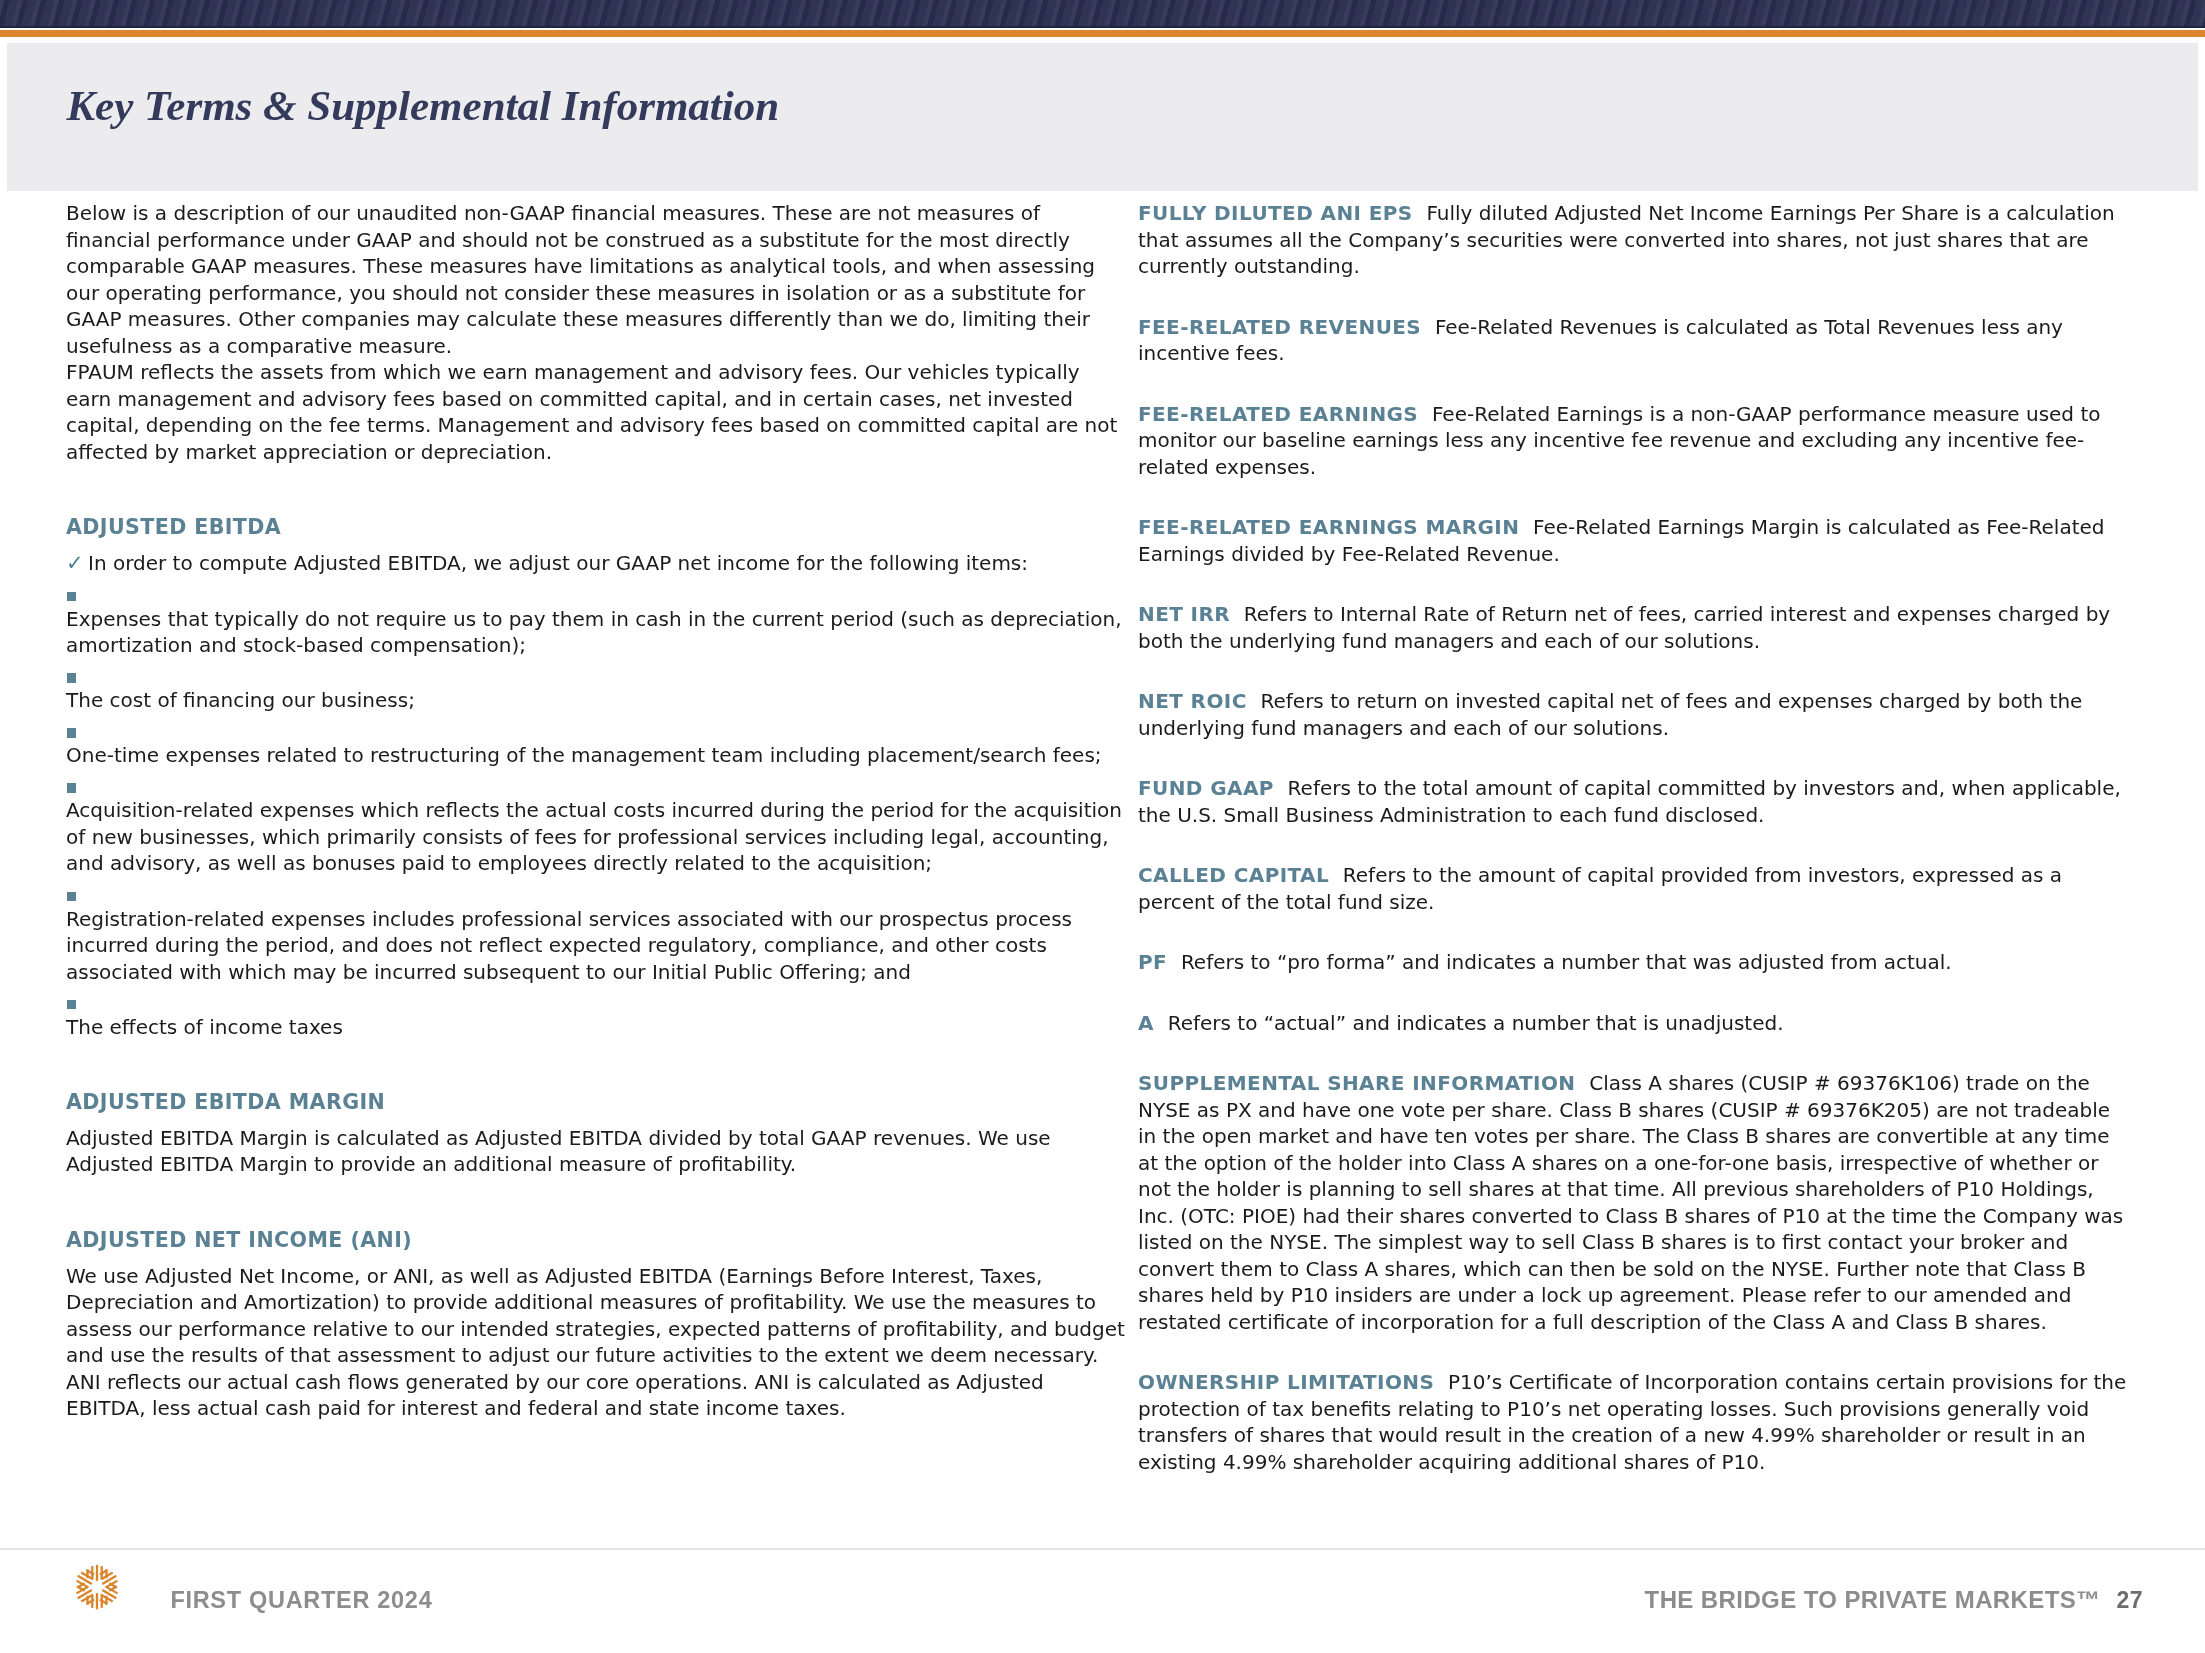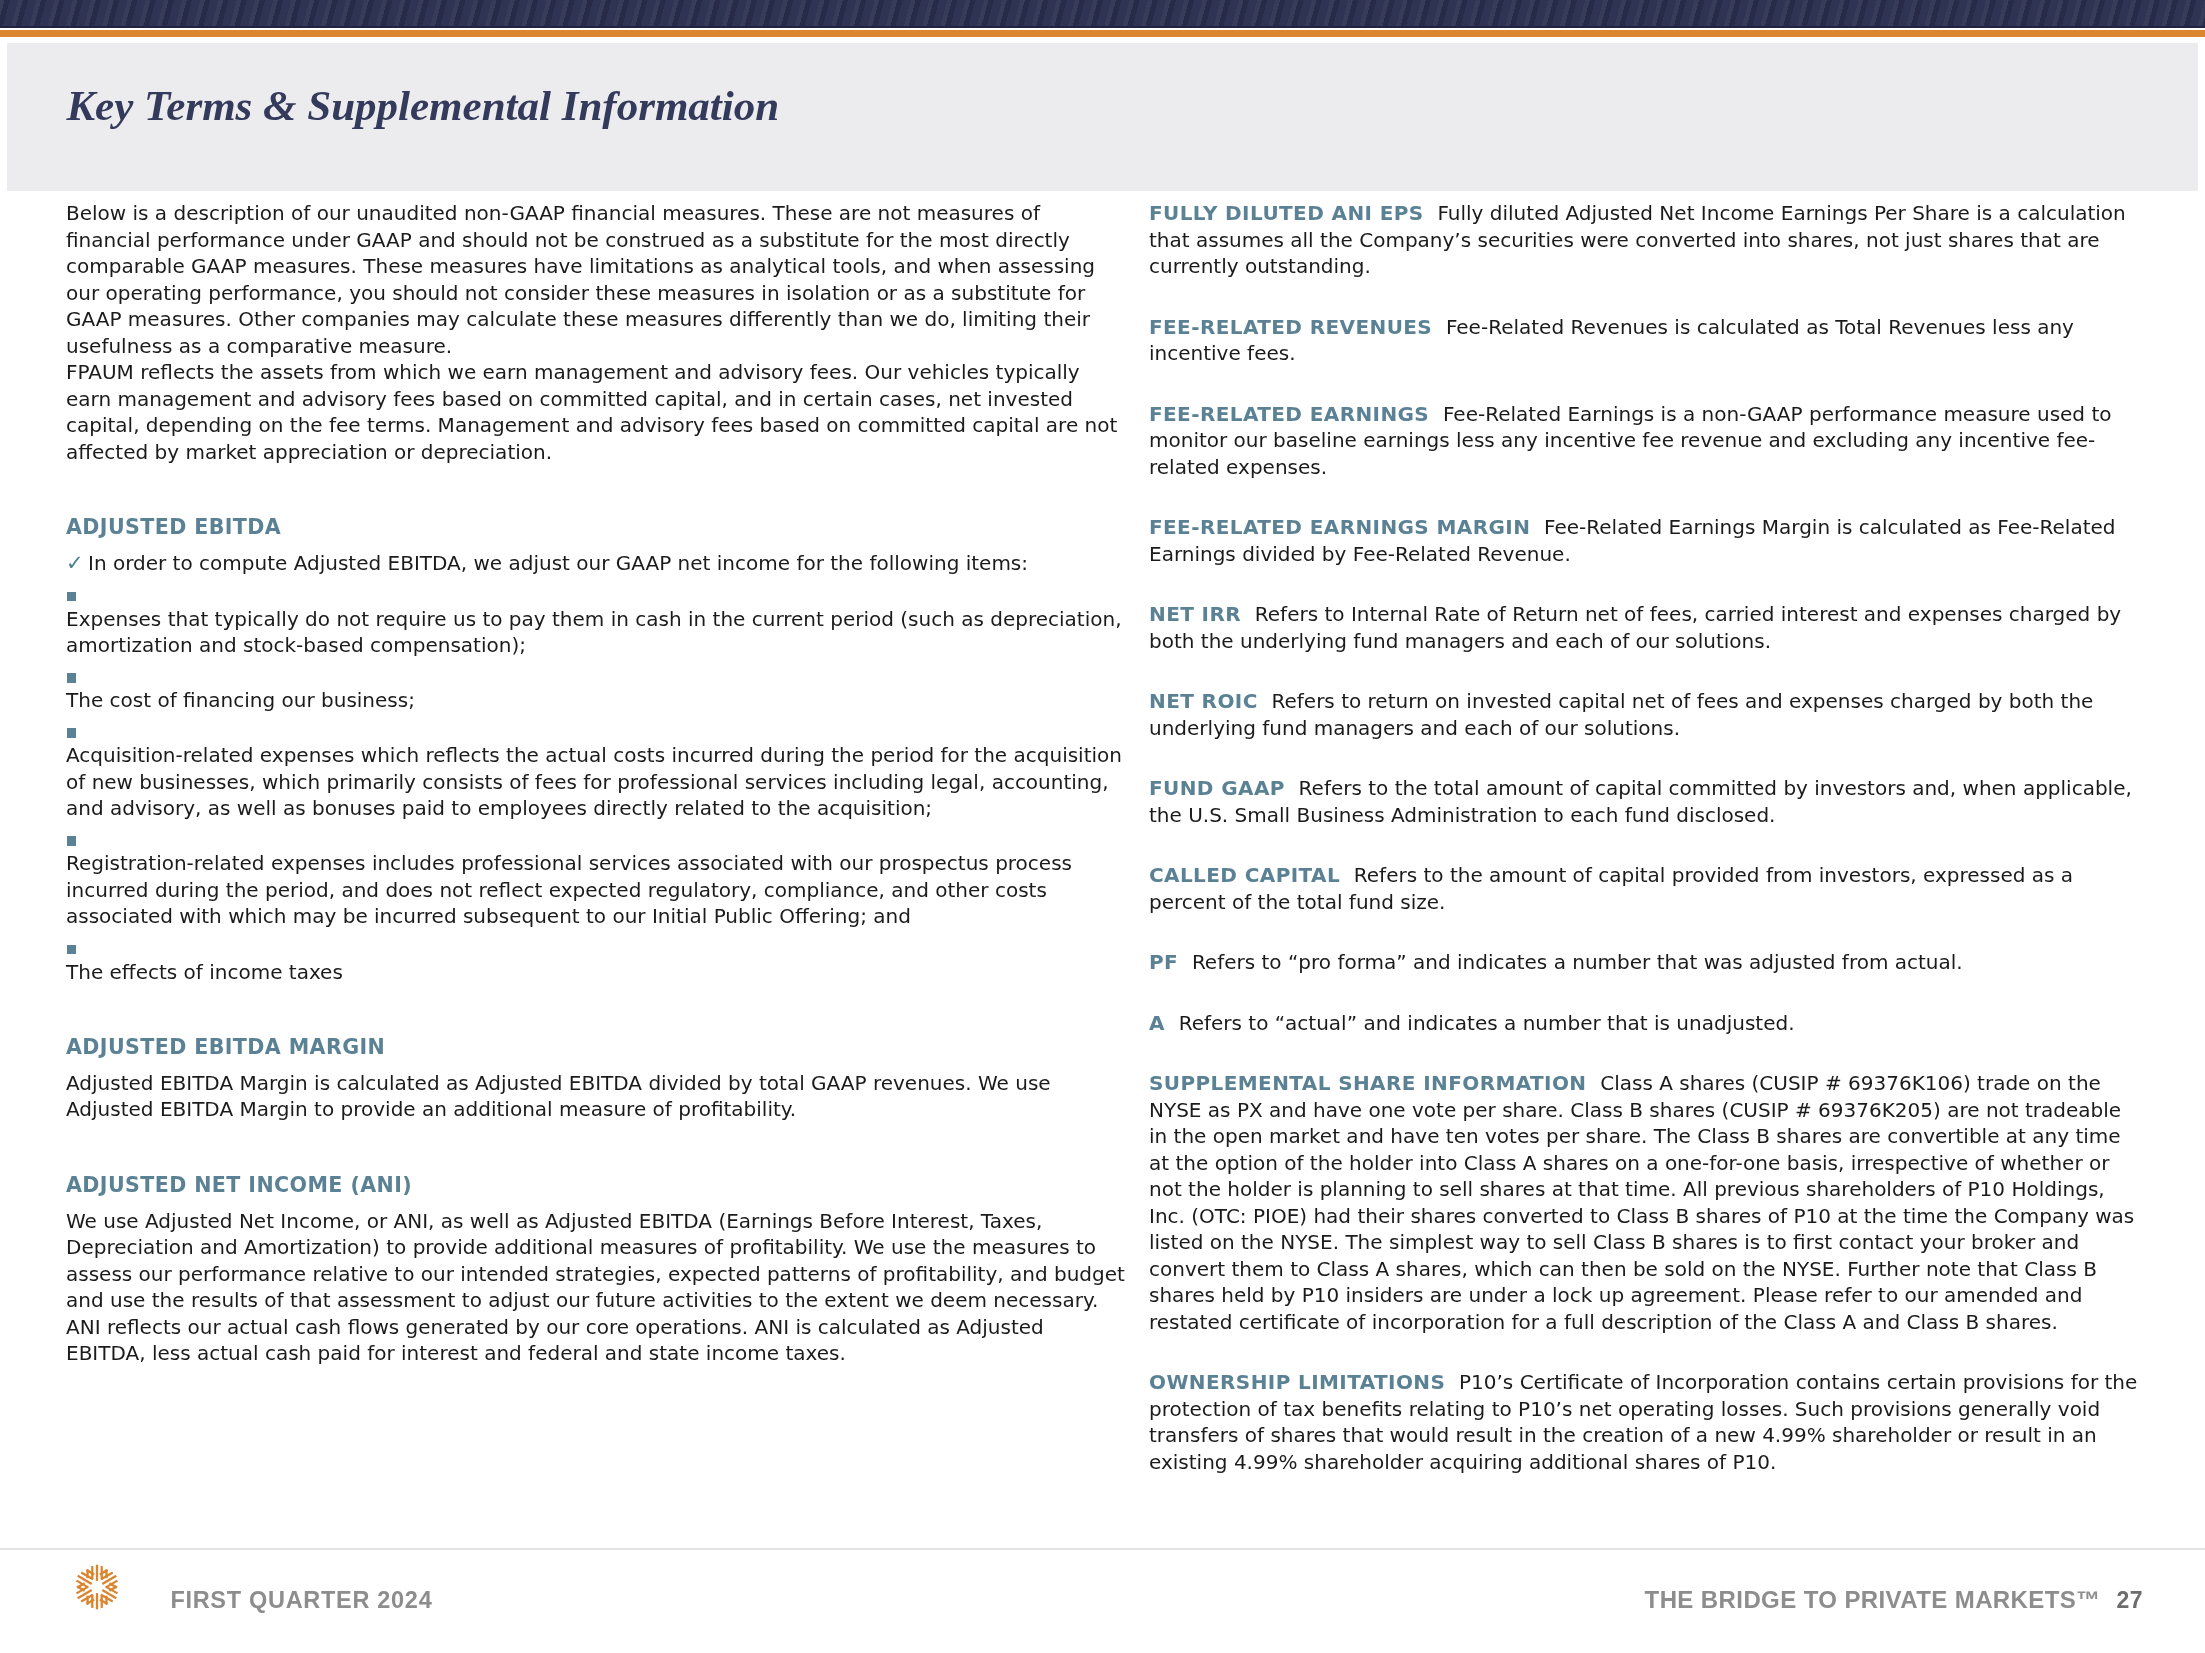--- a/index.html
+++ b/index.html
@@ -48,21 +48,21 @@
     font-size:43px;
     color:var(--title-navy);
     padding:38px 0 0 59px;
     letter-spacing:0px;
     font-style:italic;
   }
 
   
   .columns{
     position:absolute;top:200px;left:66px;right:59px;
-    display:flex;gap:24px;
+    display:flex;gap:13px;
   }
   .col-left{width:1059px;flex:0 0 1059px;}
   .col-right{width:992px;flex:0 0 992px;}
 
   p.body-par{
     margin:0;
     font-size:20px;line-height:26.5px;color:var(--body-ink);
   }
   .section-heading{
     color:var(--accent-teal);
@@ -135,20 +135,24 @@
               <span class="check-mark">✓</span>
               <span class="row-text">In order to compute Adjusted EBITDA, we adjust our GAAP net income for the following items:</span>
             </div>
             <div class="bullet-row">
               <span class="bullet-marker"></span>
               <span class="row-text">Expenses that typically do not require us to pay them in cash in the current period (such as depreciation, amortization and stock-based compensation);</span>
             </div>
             <div class="bullet-row">
               <span class="bullet-marker"></span>
               <span class="row-text">The cost of financing our business;</span>
+            </div>
+            <div class="bullet-row">
+              <span class="bullet-marker"></span>
+              <span class="row-text">One-time expenses related to restructuring of the management team including placement/search fees;</span>
             </div>
             <div class="bullet-row">
               <span class="bullet-marker"></span>
               <span class="row-text">Acquisition-related expenses which reflects the actual costs incurred during the period for the acquisition of new businesses, which primarily consists of fees for professional services including legal, accounting, and advisory, as well as bonuses paid to employees directly related to the acquisition;</span>
             </div>
             <div class="bullet-row">
               <span class="bullet-marker"></span>
               <span class="row-text">Registration-related expenses includes professional services associated with our prospectus process incurred during the period, and does not reflect expected regulatory, compliance, and other costs associated with which may be incurred subsequent to our Initial Public Offering; and</span>
             </div>
             <div class="bullet-row">

